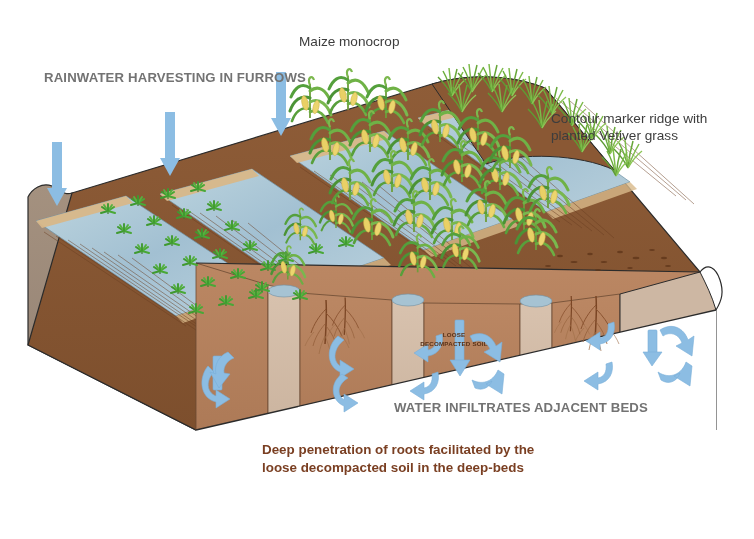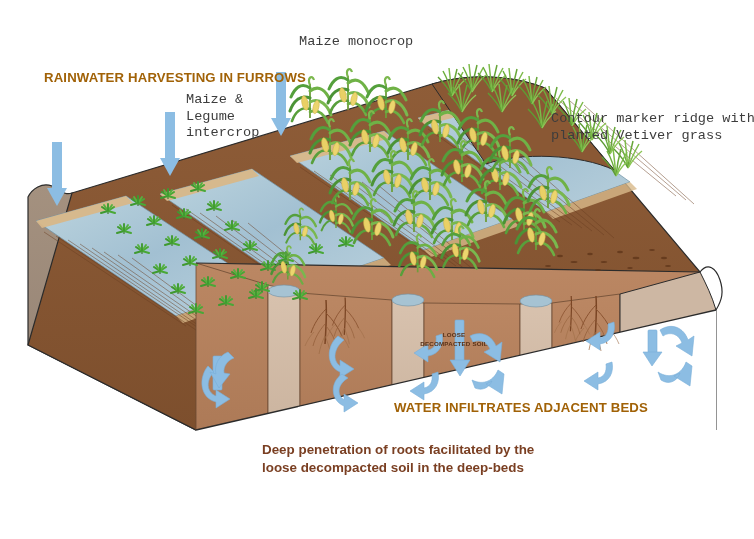--- a/index.html
+++ b/index.html
@@ -2,22 +2,22 @@
 <html><head>
 <meta charset="utf-8">
 <style>
   html,body{margin:0;padding:0;background:#ffffff;}
   body{width:754px;height:539px;overflow:hidden;
        font-family:"Liberation Sans", sans-serif;}
   #stage{position:relative;width:754px;height:539px;background:#fff;}
   svg#scene{position:absolute;left:0;top:0;width:754px;height:539px;}
 
   .lbl{position:absolute;white-space:pre;line-height:1.22;}
-  .lbl-head{color:#a16207;font-weight:bold;font-size:13.2px;letter-spacing:.15px;}
-  .lbl-plain{color:#3d3d3d;font-size:13.6px;font-family:Liberation Mono, monospace;}
+  .lbl-head{color:#737373;font-weight:bold;font-size:13.2px;letter-spacing:.15px;}
+  .lbl-plain{color:#3d3d3d;font-size:13.6px;}
   .lbl-caption{color:#7a3f22;font-weight:bold;font-size:13.4px;line-height:1.35;margin-left:28px;}
   .lbl-soil{position:absolute;color:#5a3218;font-size:6.2px;font-weight:bold;
             text-align:center;line-height:1.5;letter-spacing:.2px;}
 </style>
 </head>
 <body>
 
 <div id="stage">
 
   <svg id="scene" viewBox="0 0 754 539">
@@ -333,23 +333,20 @@
                C679,334 670,331 663,336 Z"></path>
       <path d="M658,372 C670,380 682,374 686,362 L692,366 L690,386 L674,376 L680,373
                C677,382 668,385 661,380 Z"></path>
     </g>
 
   </svg>
 
   <div class="lbl lbl-head" style="left:44px;top:70px;">RAINWATER HARVESTING IN FURROWS</div>
 
 
-  <div class="lbl lbl-plain" style="left:186px;top:92px;">Maize &amp;
-Legume
-intercrop</div>
 
   <div class="lbl lbl-plain" style="left:299px;top:34px;">Maize monocrop</div>
 
   <div class="lbl lbl-plain" style="left:551px;top:111px;">Contour marker ridge with
 planted Vetiver grass</div>
 
   <div class="lbl lbl-head" style="left:394px;top:400px;">WATER INFILTRATES ADJACENT BEDS</div>
 
   <div class="lbl-soil" style="left:418px;top:330px;width:72px;">LOOSE
 DECOMPACTED

